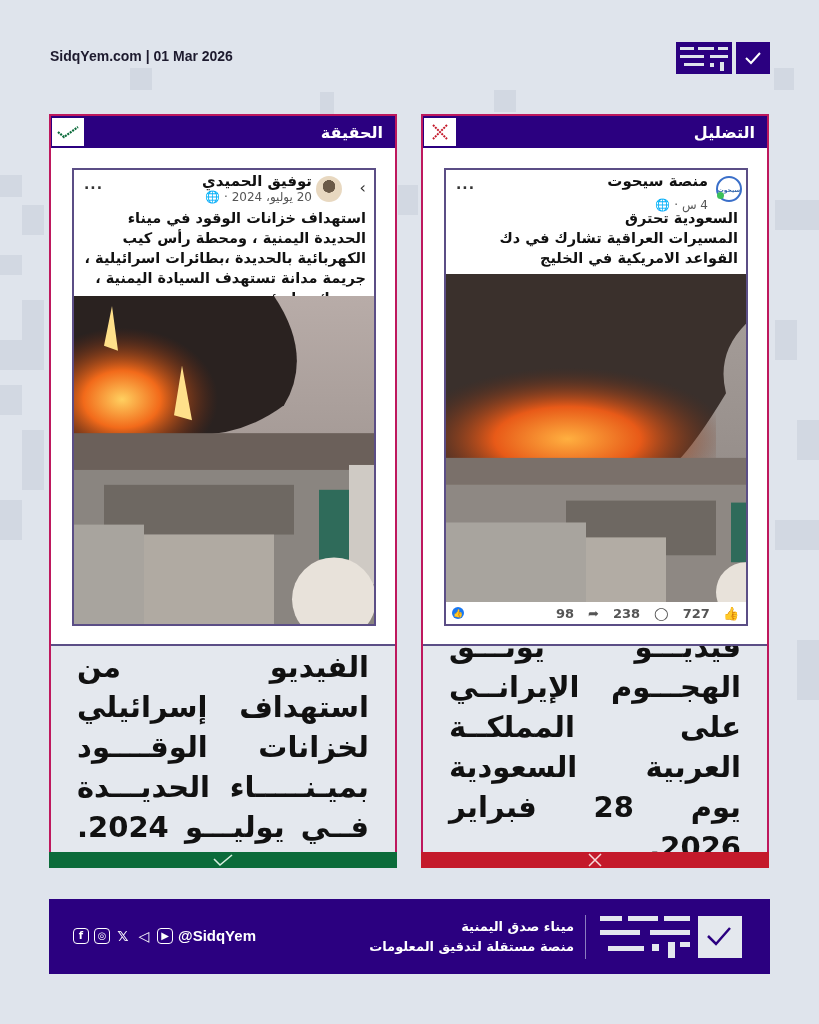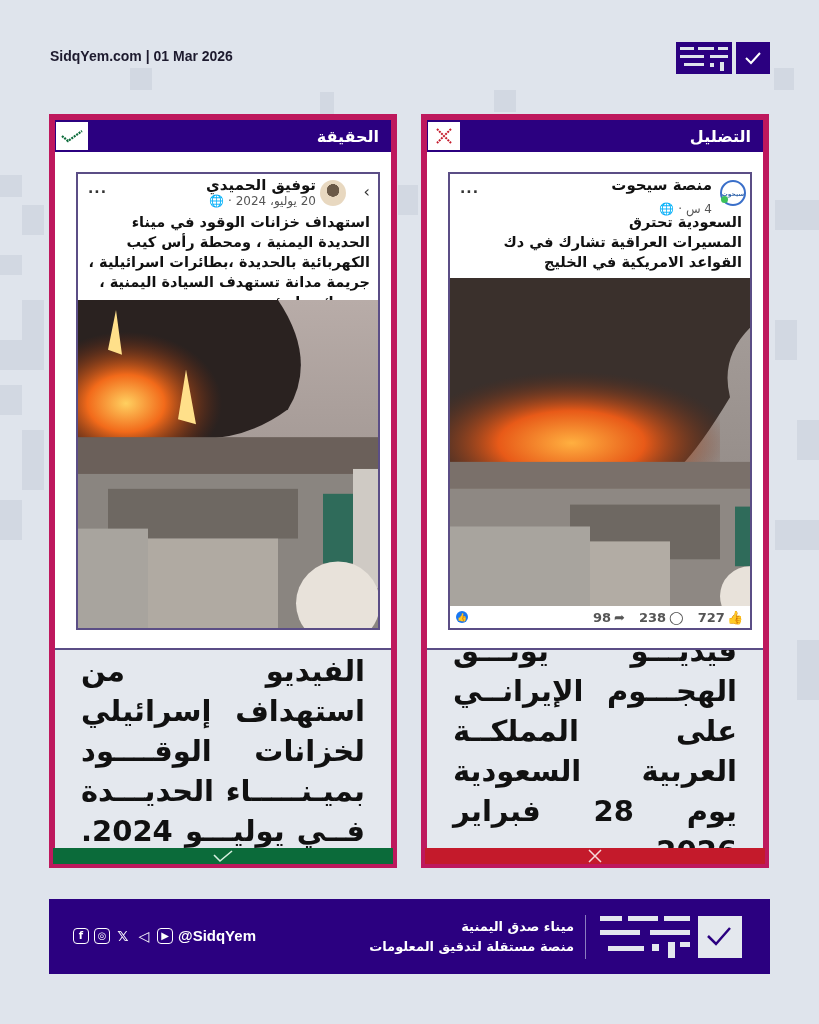--- a/index.html
+++ b/index.html
@@ -13,21 +13,21 @@
 
   .topline {
     position: absolute; left: 50px; top: 48px;
     font-family: "Liberation Sans", sans-serif;
     font-weight: bold; font-size: 14px; color: #1d1a2e;
   }
   .logo-top { position: absolute; left: 676px; top: 40px; width: 94px; height: 36px; }
 
   .panel {
     position: absolute; top: 114px; width: 348px; height: 754px;
-    border: 6px solid #be185d; background: #e4e8ee;
+    border: 2px solid #be185d; background: #e4e8ee;
   }
   .panel.truth { left: 49px; }
   .panel.false { left: 421px; }
   .panel-header {
     height: 32px; background: #2b0080;
     display: flex; flex-direction: row-reverse; align-items: center;
     color: #fff; direction: rtl;
   }
   .header-icon-box {
     width: 34px; height: 30px; background: #ffffff; margin-right: 1px;
@@ -68,21 +68,21 @@
   }
   .photo { position: absolute; left: 0; right: 0; bottom: 0; overflow: hidden; }
   .photo svg { display: block; width: 100%; height: 100%; }
   .reactions {
     position: absolute; left: 0; right: 0; bottom: 0; height: 22px; background: #fff;
     display: flex; align-items: center; font-size: 13px; font-weight: bold; color: #555;
     padding: 0 6px;
   }
   .reactions .like-badge { width: 12px; height: 12px; border-radius: 50%; background: #1877f2; color: #fff; font-size: 8px; display: flex; align-items: center; justify-content: center; }
   .reactions .spacer { flex: 1; }
-  .reactions .stat { display: flex; align-items: center; gap: 3px; margin-left: 14px; }
+  .reactions .stat { display: flex; align-items: center; gap: 14px; margin-left: 14px; }
 
   .verdict {
     height: 202px; display: flex; align-items: center; justify-content: center;
     direction: rtl; text-align: justify; text-align-last: justify;
     padding: 0 26px;
   }
   .verdict p { font-weight: bold; font-size: 29px; line-height: 40px; color: #111; width: 100%; }
   .verdict-bar {
     position: absolute; left: -2px; right: -2px; bottom: -2px; height: 16px;
     display: flex; align-items: center; justify-content: center;

